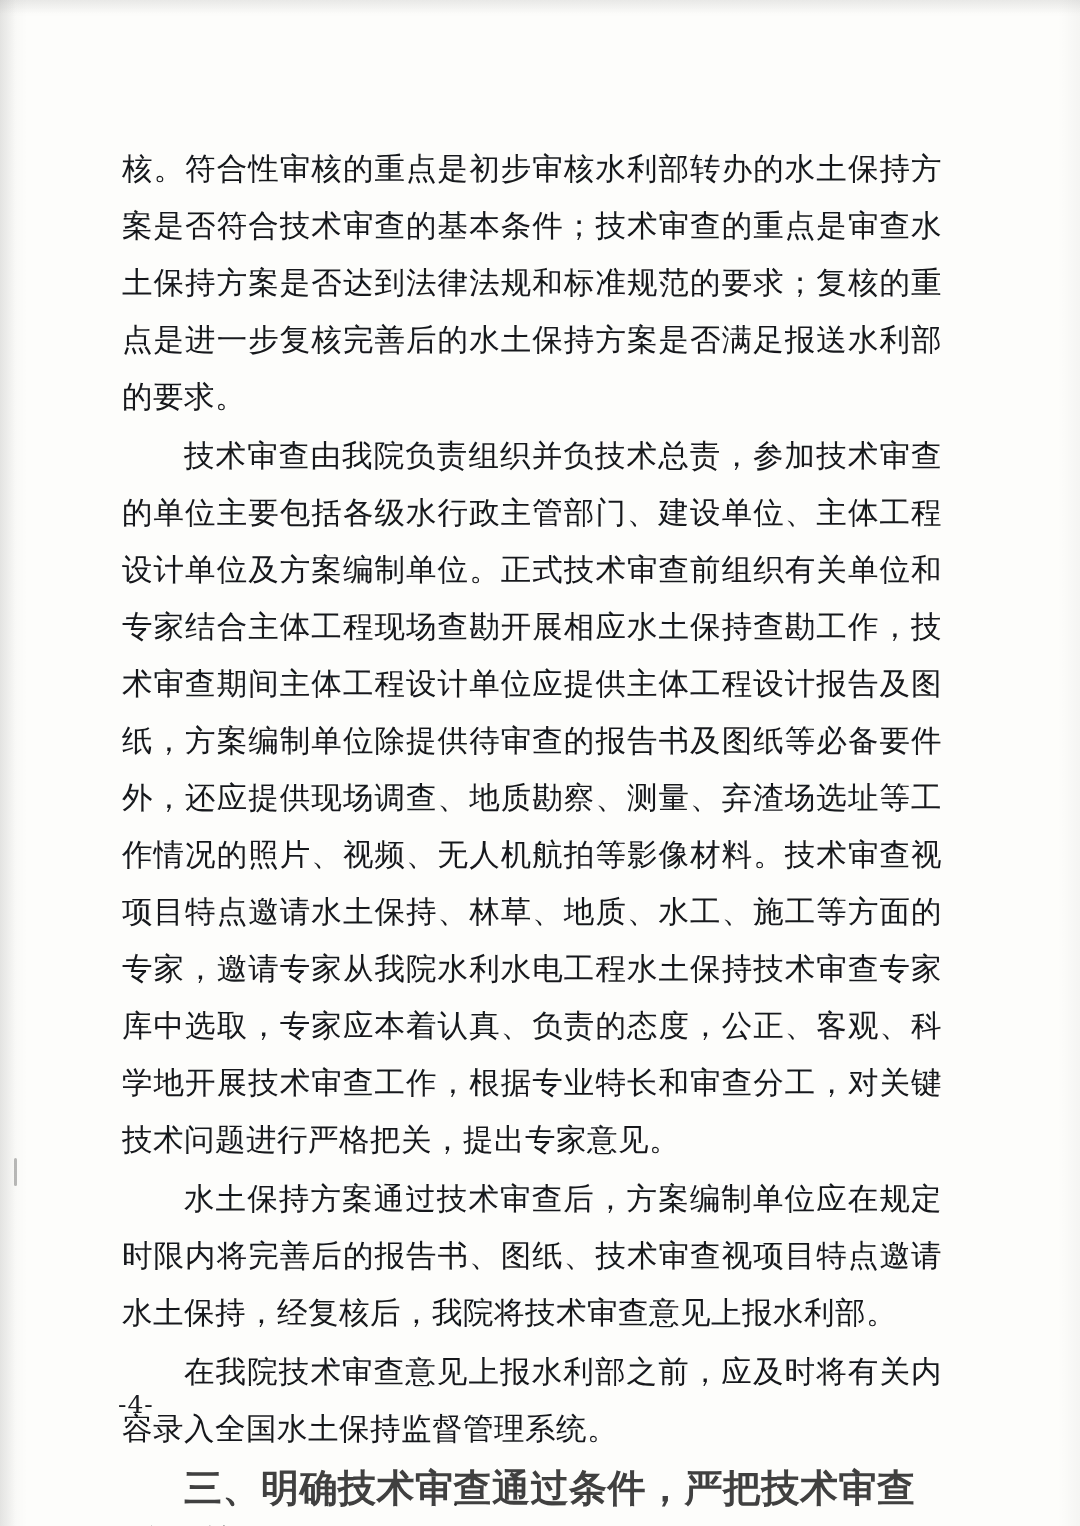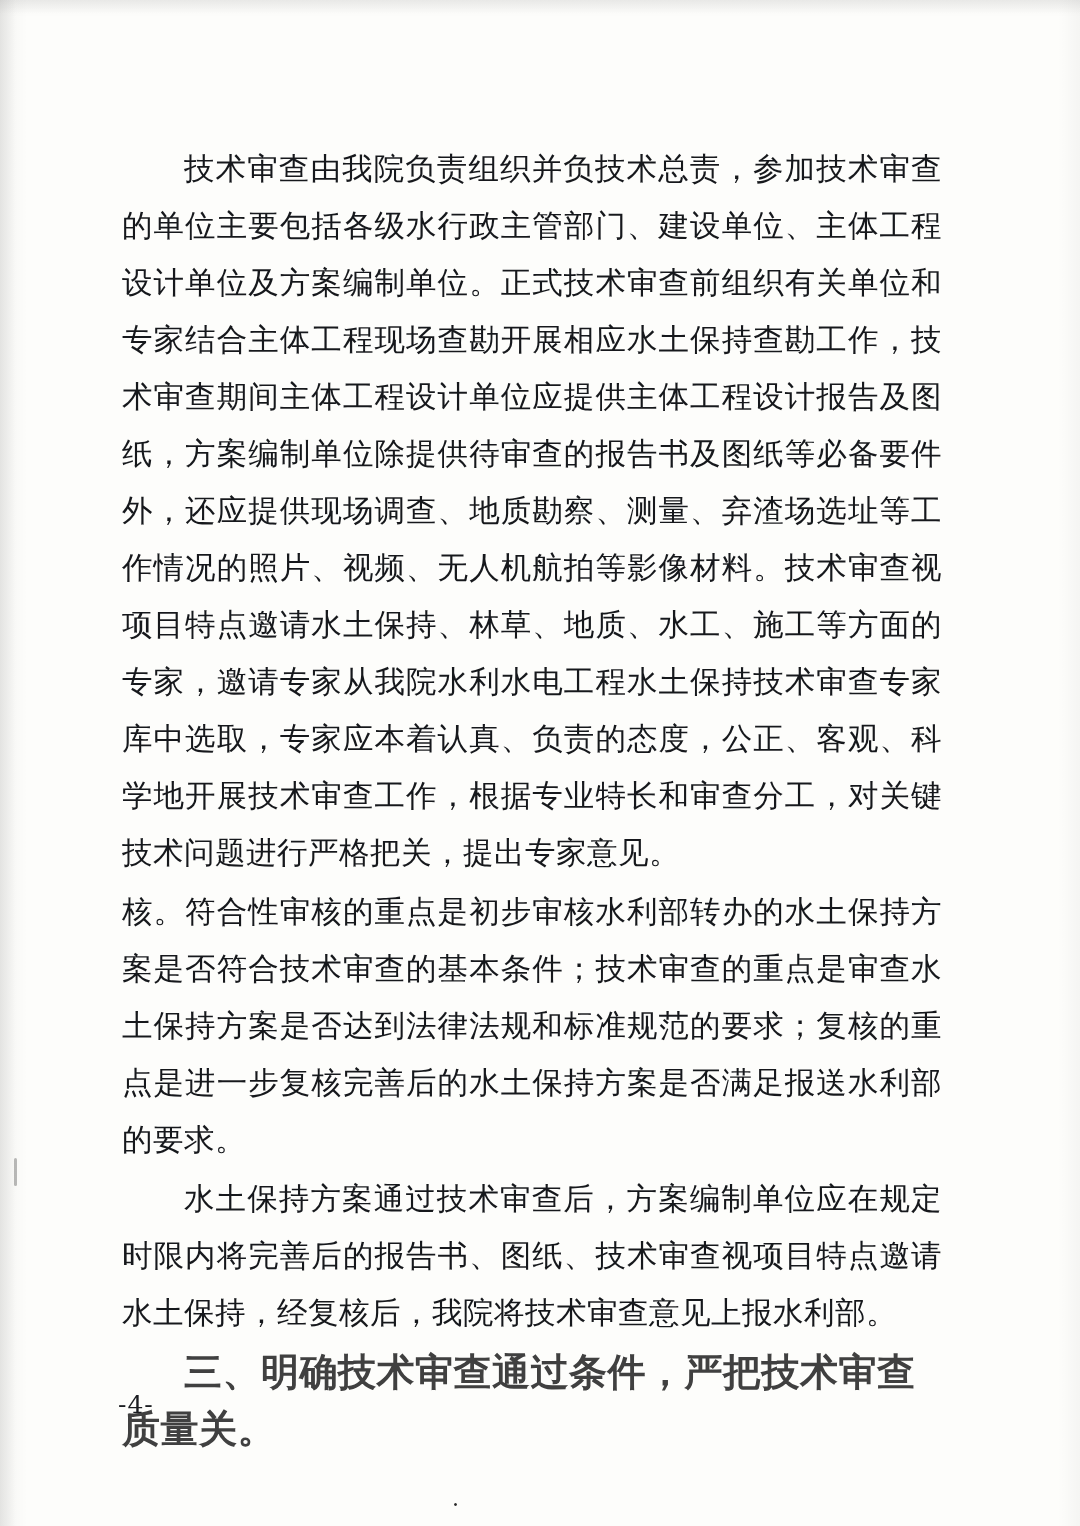--- a/index.html
+++ b/index.html
@@ -101,21 +101,22 @@
 </style>
 </head>
 <body>
 
 <div class="page">
   <div class="edge-shade-left"></div>
   <div class="edge-shade-top"></div>
   <div class="margin-mark"></div>
 
   <div class="body-area">
+    <p class="para">核。符合性审核的重点是初步审核水利部转办的水土保持方案是否符合技术审查的基本条件；技术审查的重点是审查水土保持方案是否达到法律法规和标准规范的要求；复核的重点是进一步复核完善后的水土保持方案是否满足报送水利部的要求。</p>
     <p class="para indent">技术审查由我院负责组织并负技术总责，参加技术审查的单位主要包括各级水行政主管部门、建设单位、主体工程设计单位及方案编制单位。正式技术审查前组织有关单位和专家结合主体工程现场查勘开展相应水土保持查勘工作，技术审查期间主体工程设计单位应提供主体工程设计报告及图纸，方案编制单位除提供待审查的报告书及图纸等必备要件外，还应提供现场调查、地质勘察、测量、弃渣场选址等工作情况的照片、视频、无人机航拍等影像材料。技术审查视项目特点邀请水土保持、林草、地质、水工、施工等方面的专家，邀请专家从我院水利水电工程水土保持技术审查专家库中选取，专家应本着认真、负责的态度，公正、客观、科学地开展技术审查工作，根据专业特长和审查分工，对关键技术问题进行严格把关，提出专家意见。</p>
-    <p class="para">核。符合性审核的重点是初步审核水利部转办的水土保持方案是否符合技术审查的基本条件；技术审查的重点是审查水土保持方案是否达到法律法规和标准规范的要求；复核的重点是进一步复核完善后的水土保持方案是否满足报送水利部的要求。</p>
     <p class="para indent">水土保持方案通过技术审查后，方案编制单位应在规定时限内将完善后的报告书、图纸、技术审查视项目特点邀请水土保持，经复核后，我院将技术审查意见上报水利部。</p>
+    <p class="para indent">在我院技术审查意见上报水利部之前，应及时将有关内容录入全国水土保持监督管理系统。</p>
     <p class="heading">三、明确技术审查通过条件，严把技术审查质量关。</p>
   </div>
 
   <div class="page-number">-4-</div>
   <div class="footer-dot">.</div>
 </div>
 
 </body></html>

